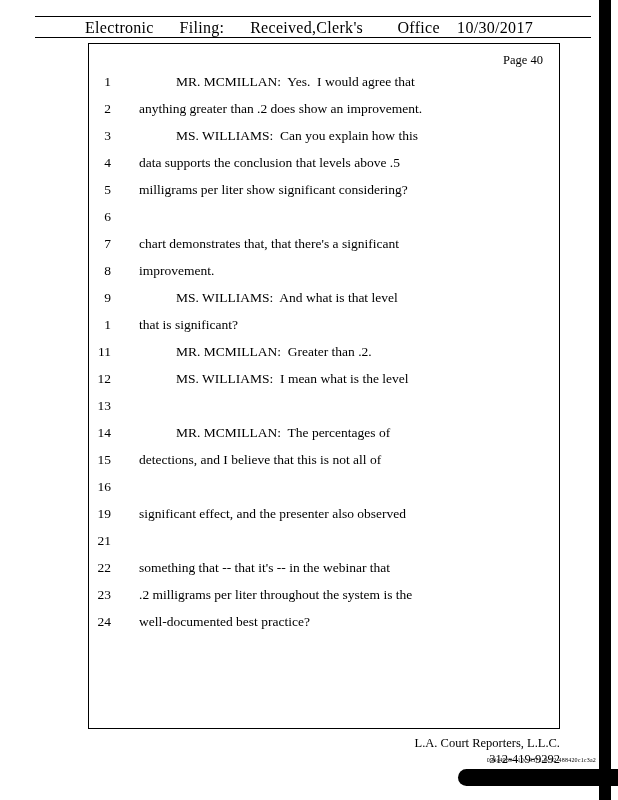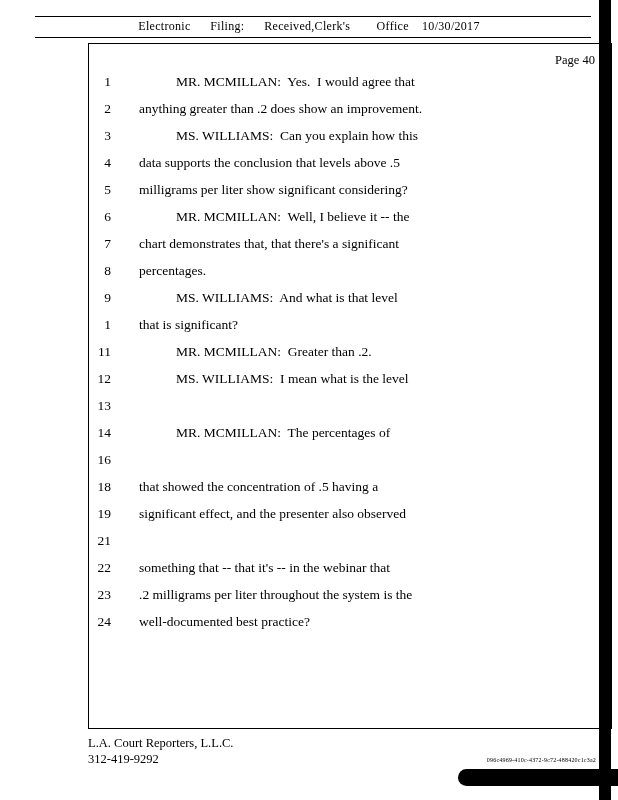--- a/index.html
+++ b/index.html
@@ -22,29 +22,29 @@
     background: #000;
   }
   .header-rule.top { top: 16px; }
   .header-rule.bottom { top: 37px; }
   .efile-header {
     position: absolute;
     top: 19px;
     left: 0;
     width: 100%;
     text-align: center;
-    font-size: 12px;
+    font-size: 16px;
     white-space: pre;
     letter-spacing: 0.3px;
   }
   .page-box {
     position: absolute;
     left: 88px;
     top: 43px;
-    width: 524px;
+    width: 472px;
     height: 686px;
     border: 1px solid #000;
     background: #fff;
   }
   .page-label {
     position: absolute;
     top: 9px;
     right: 16px;
     font-size: 12.5px;
   }
@@ -71,21 +71,21 @@
     white-space: pre;
   }
   .t-text.indent {
     padding-left: 37px;
   }
   .footer {
     position: absolute;
     left: 88px;
     top: 735px;
     width: 472px;
-    text-align: left;
+    text-align: right;
     font-size: 12.5px;
     line-height: 16px;
   }
   .doc-id-stamp {
     position: absolute;
     top: 757px;
     right: 22px;
     font-size: 6px;
     font-family: "Liberation Serif", serif;
     letter-spacing: 0.2px;
@@ -140,31 +140,30 @@
     <span class="t-text">data supports the conclusion that levels above .5</span>
   </div>
 
   <div class="t-line">
     <span class="t-num">5</span>
     <span class="t-text">milligrams per liter show significant considering?</span>
   </div>
 
   <div class="t-line">
     <span class="t-num">6</span>
-    <span class="t-text indent">MR. MCMILLAN:  Well, I believe it -- the</span>
   </div>
 
   <div class="t-line">
     <span class="t-num">7</span>
     <span class="t-text">chart demonstrates that, that there's a significant</span>
   </div>
 
   <div class="t-line">
     <span class="t-num">8</span>
-    <span class="t-text">percentages.</span>
+    <span class="t-text">improvement.</span>
   </div>
 
   <div class="t-line">
     <span class="t-num">9</span>
     <span class="t-text indent">MS. WILLIAMS:  And what is that level</span>
   </div>
 
   <div class="t-line">
     <span class="t-num">1</span>
     <span class="t-text">that is significant?</span>
@@ -182,30 +181,30 @@
 
   <div class="t-line">
     <span class="t-num">13</span>
   </div>
 
   <div class="t-line">
     <span class="t-num">14</span>
     <span class="t-text indent">MR. MCMILLAN:  The percentages of</span>
   </div>
 
+  <div class="t-line">
+    <span class="t-num">15</span>
+    <span class="t-text">detections, and I believe that this is not all of</span>
+  </div>
 
   <div class="t-line">
     <span class="t-num">16</span>
   </div>
 
 
-  <div class="t-line">
-    <span class="t-num">18</span>
-    <span class="t-text">that showed the concentration of .5 having a</span>
-  </div>
 
   <div class="t-line">
     <span class="t-num">19</span>
     <span class="t-text">significant effect, and the presenter also observed</span>
   </div>
 
 
   <div class="t-line">
     <span class="t-num">21</span>
   </div>

